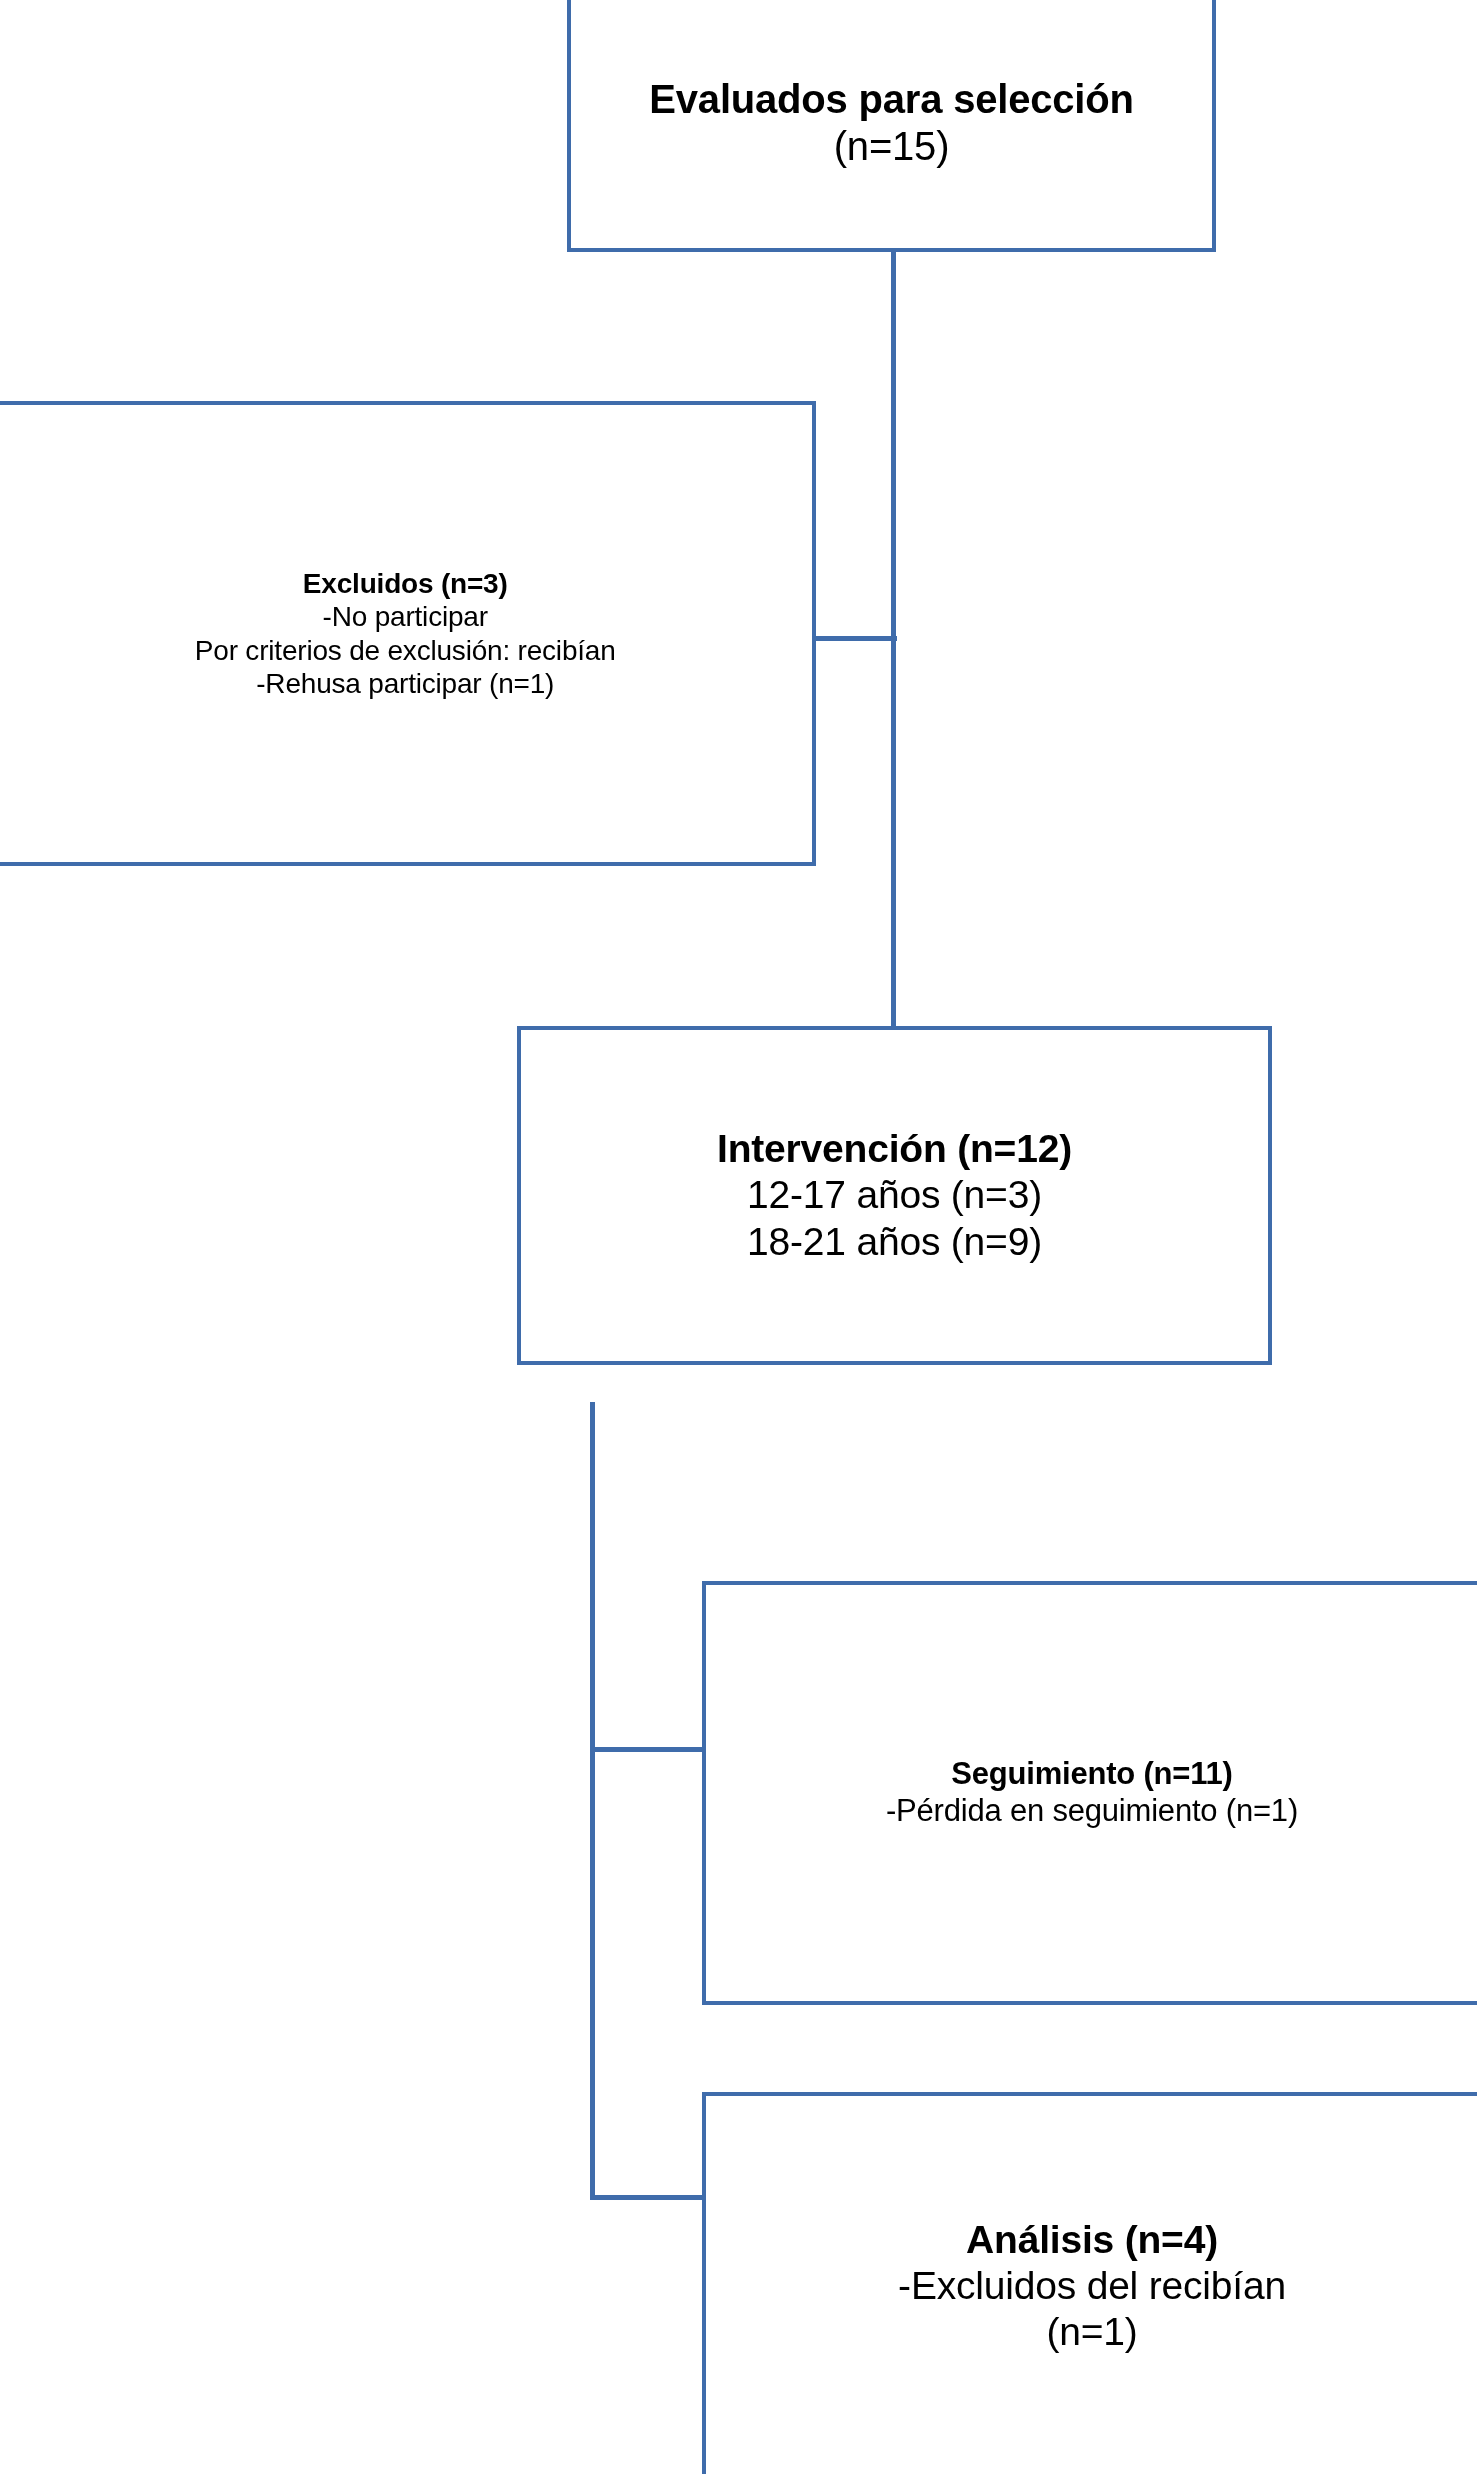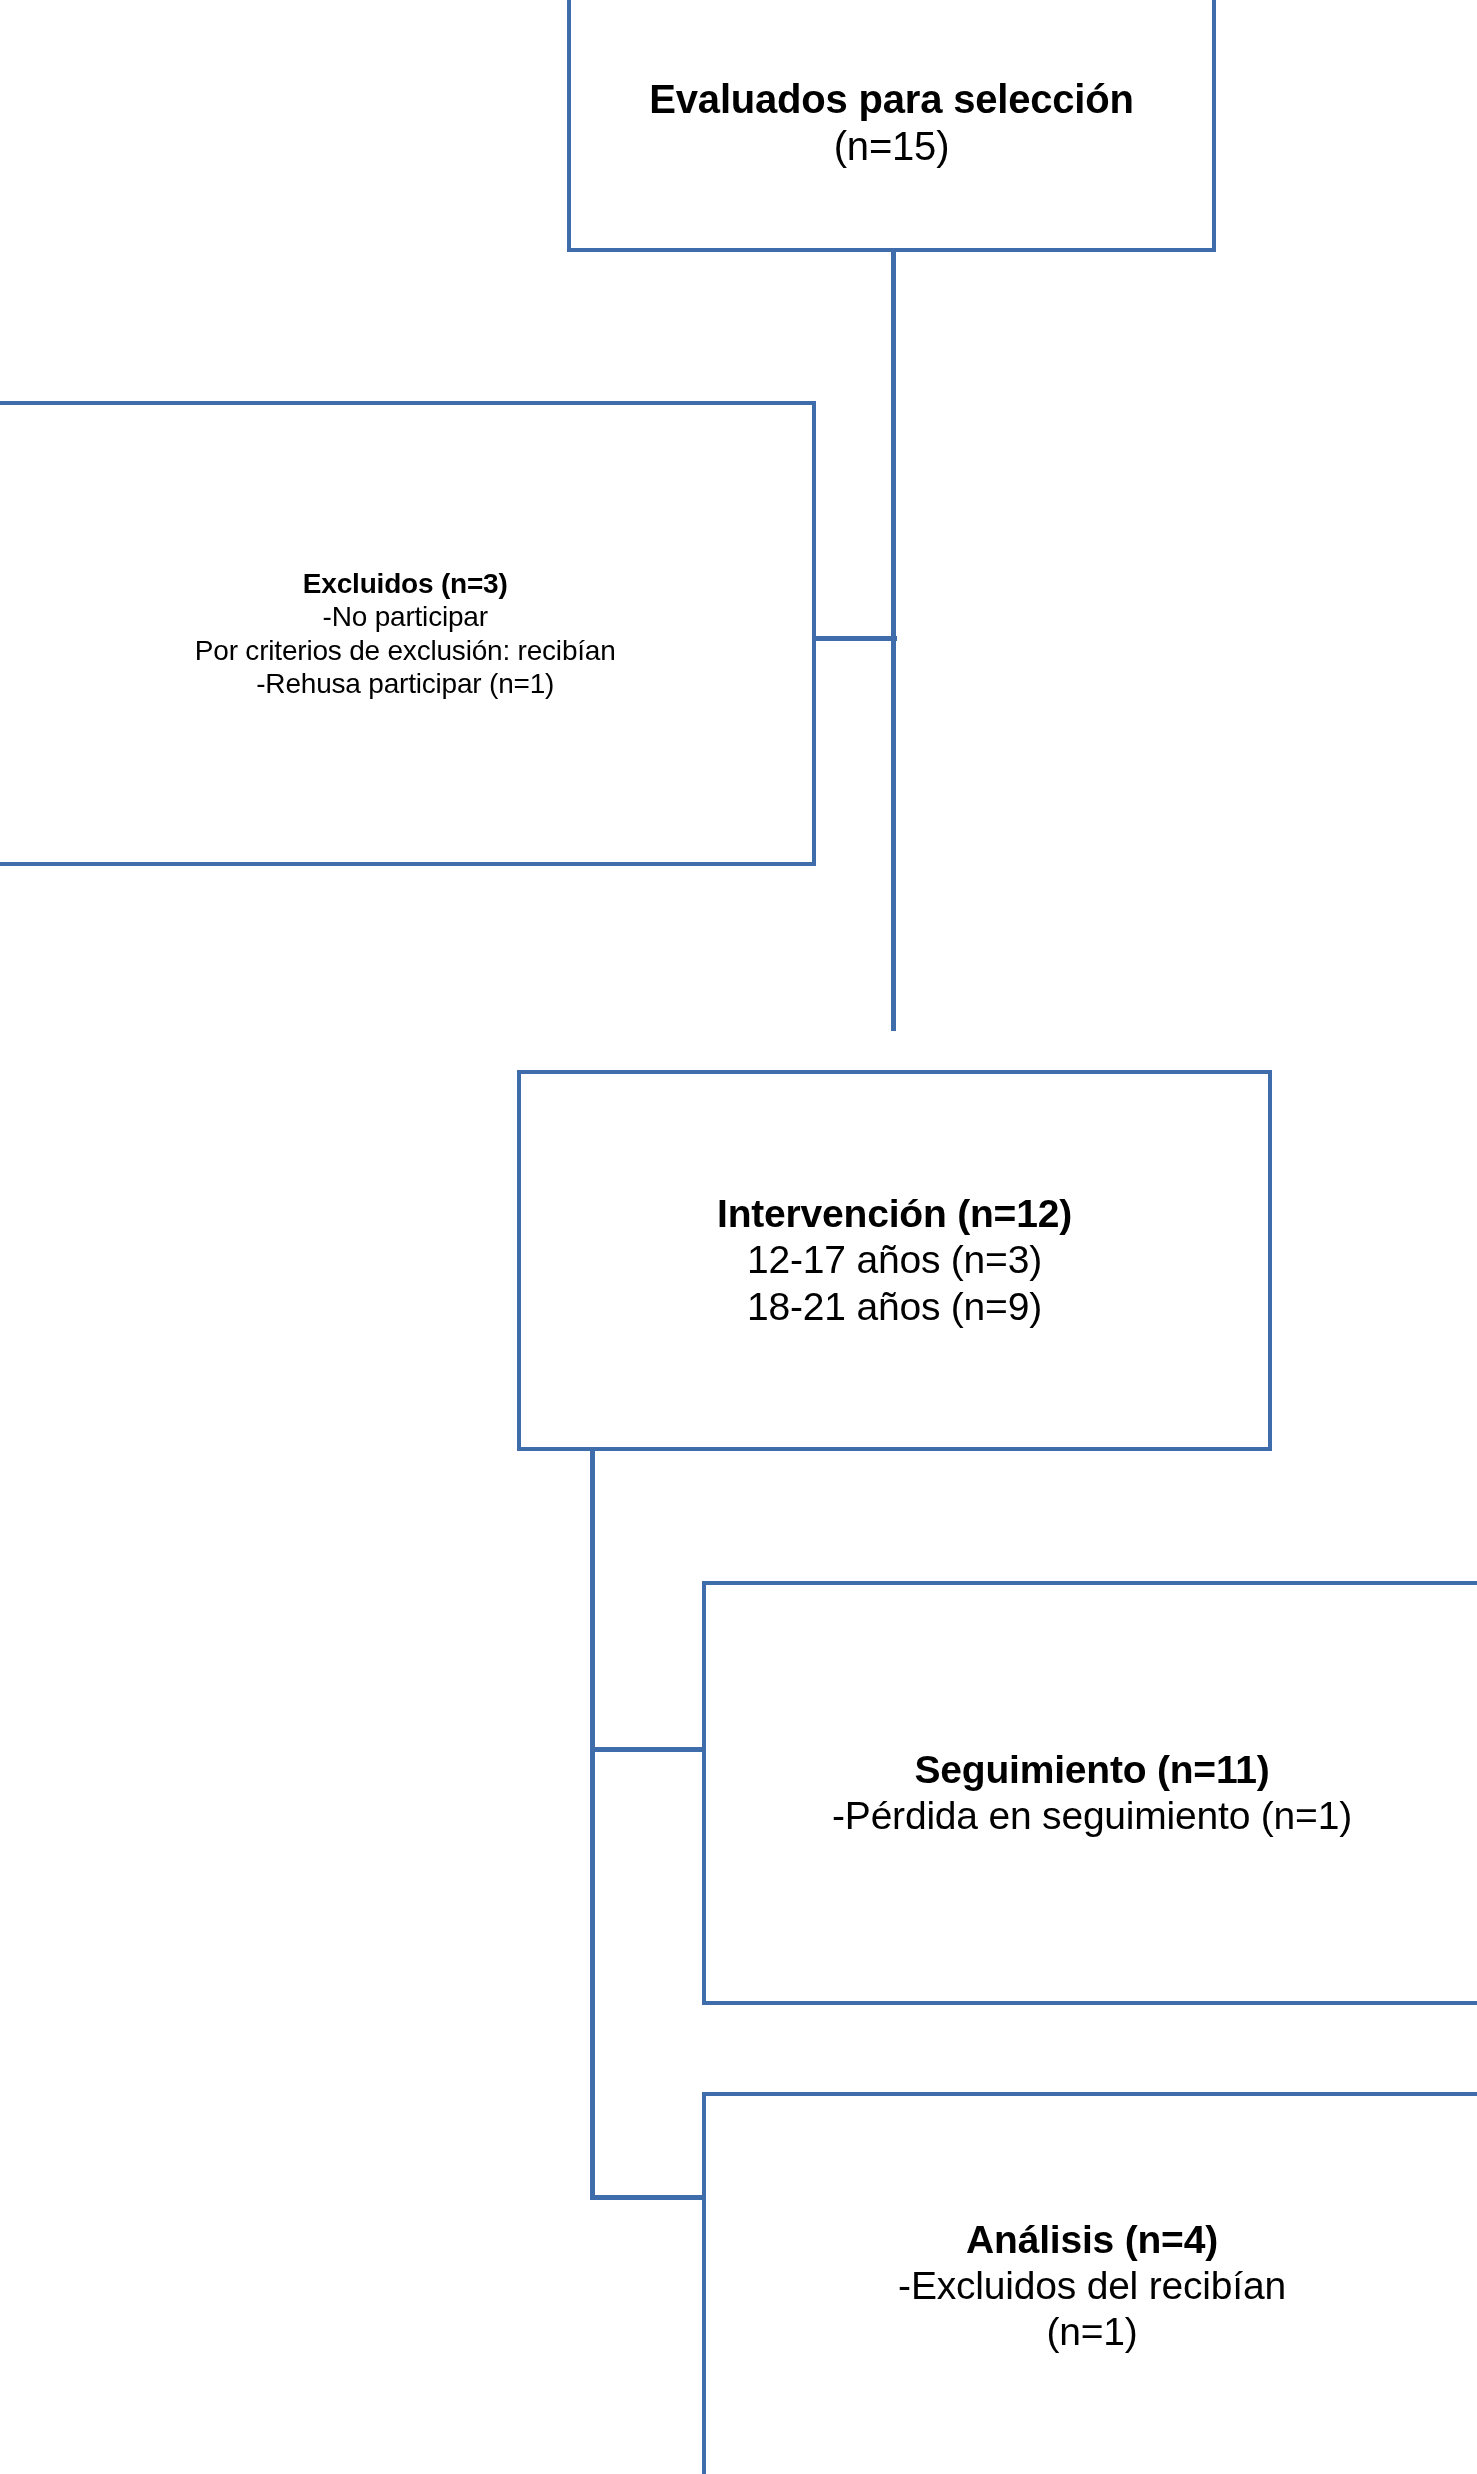--- a/index.html
+++ b/index.html
@@ -37,28 +37,28 @@
     letter-spacing: -0.2px;
     text-align: center;
   }
   .node .line.bold {
     font-weight: bold;
   }
 
   
   #node-screened   { left: 567px;  top: -5.3px;    width: 649px;  height: 257px; }
   #node-excluded   { left: -5.3px;   top: 401px;   width: 821px;  height: 465px; }
-  #node-allocation { left: 517px;  top: 1026px;  width: 755px;  height: 381px; margin-top: 44px; }
+  #node-allocation { left: 517px;  top: 1026px;  width: 755px;  height: 339px; }
   #node-followup   { left: 702px;  top: 1581px;  width: 780px;  height: 424px; }
   #node-analysis   { left: 702px;  top: 2092px;  width: 780px;  height: 388px; }
 
   #node-screened .line   { font-size: 40px; }
   #node-excluded .line   { font-size: 28px; }
   #node-allocation .line { font-size: 39px; }
-  #node-followup .line   { font-size: 39px; }
+  #node-followup .line   { font-size: 31px; }
   #node-analysis .line   { font-size: 39px; }
 
   
   .conn {
     position: absolute;
     background: #3f6cab;
   }
   .conn.v { width: 5.3px; }
   .conn.h { height: 5.3px; }
 

